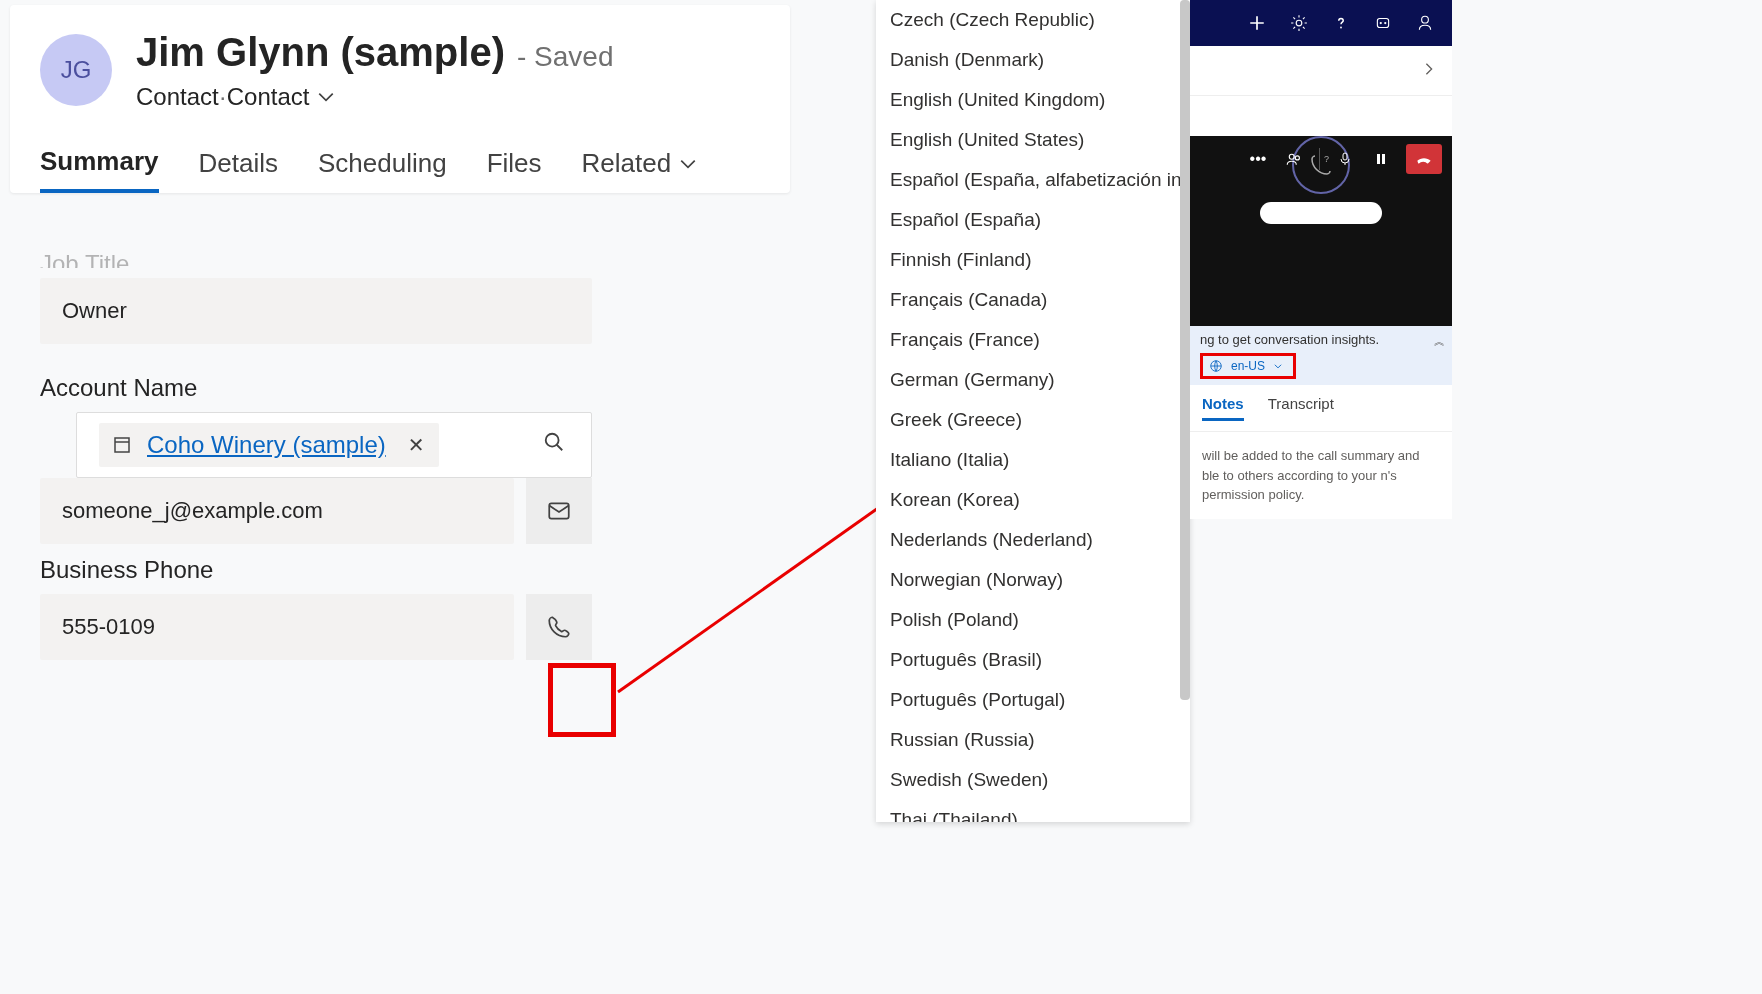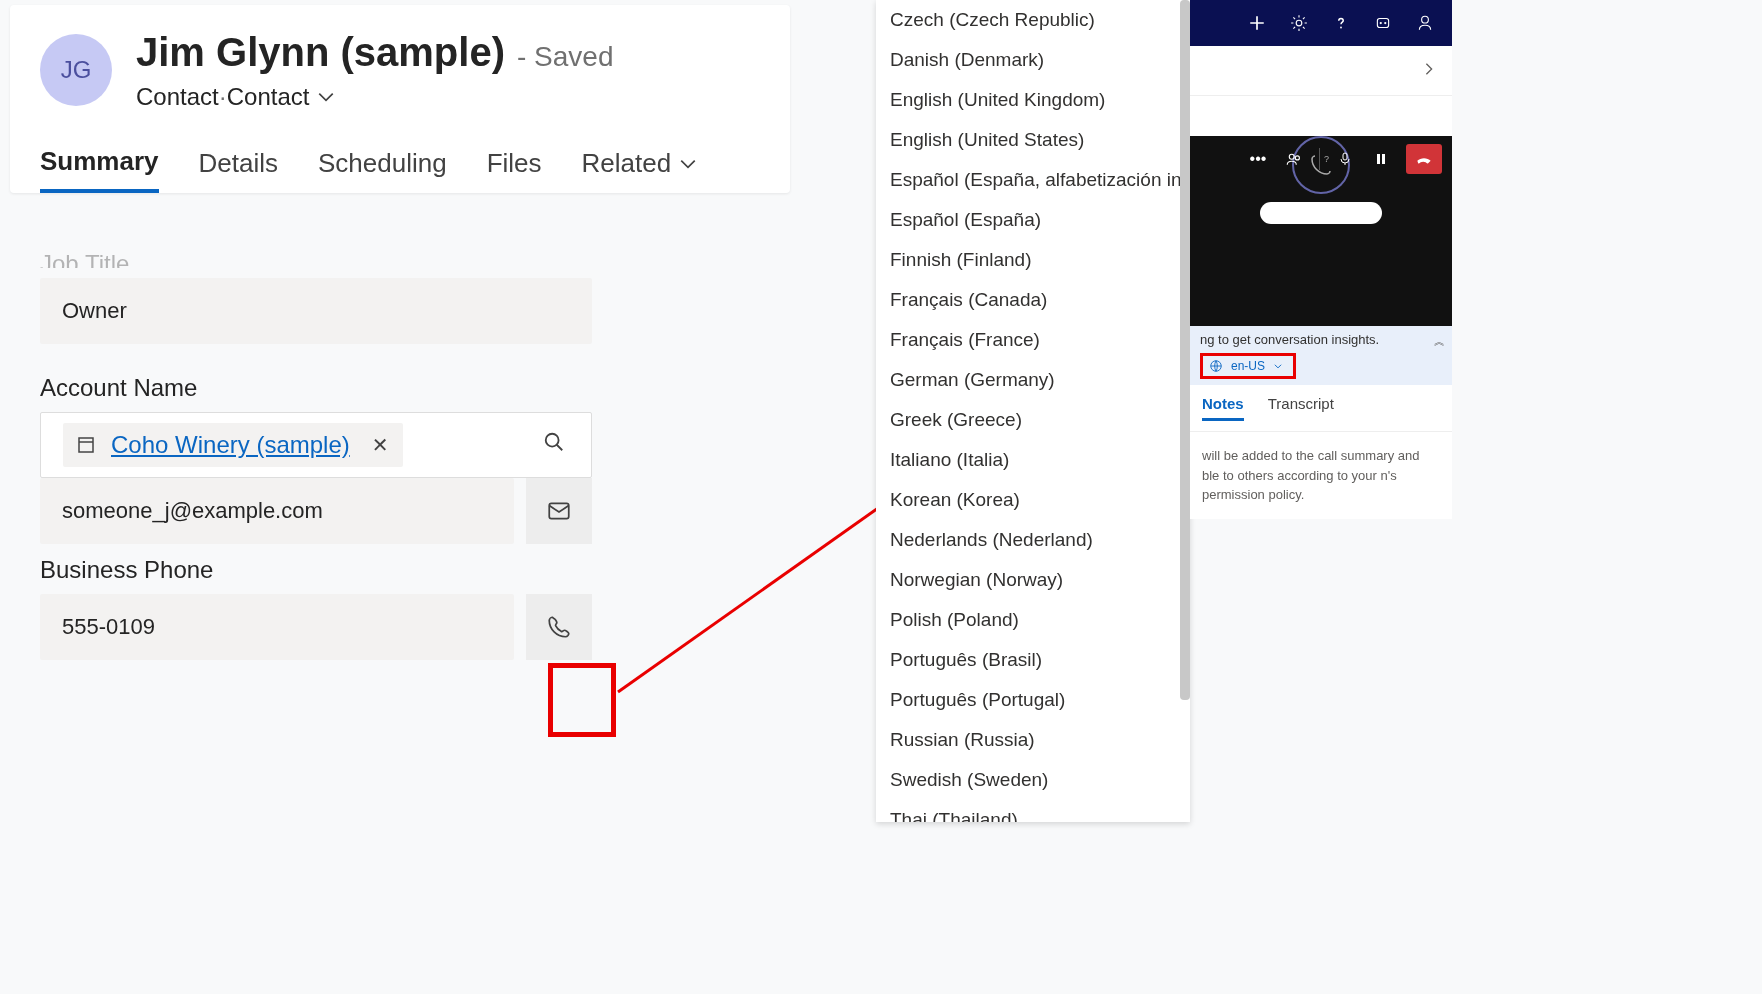--- a/index.html
+++ b/index.html
@@ -75,20 +75,21 @@
     display:flex;
     align-items:center;
     padding: 0 22px;
     font-size: 22px;
     color: #242424;
     position:relative;
   }
   .field-box.account {
     background: #fff;
     border: 1px solid #ddd;
+    margin-left: 36px;
   }
   .account-pill {
     background:#f3f2f1;
     display:flex;
     align-items:center;
     gap:14px;
     padding: 8px 14px;
     border-radius:2px;
   }
   .account-link {

